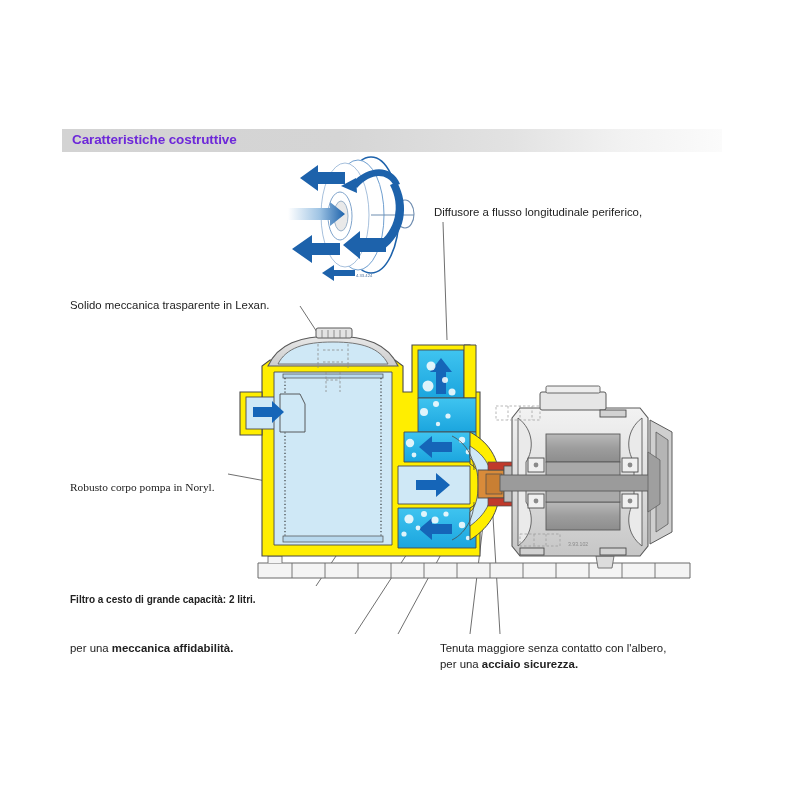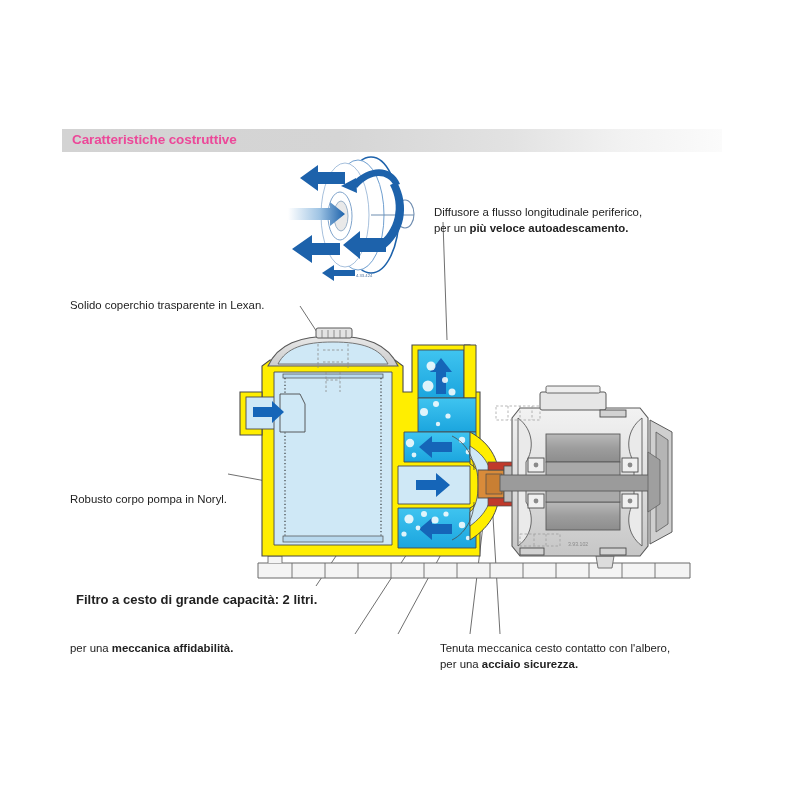--- a/index.html
+++ b/index.html
@@ -31,38 +31,38 @@
     height: 23px;
     background: linear-gradient(to right, #d3d3d3 0%, #d5d5d5 42%, #e2e2e2 68%, #f2f2f2 85%, #fbfbfb 100%);
   }
   .header-title {
     position: absolute;
     left: 72px;
     top: 132px;
     font-size: 13.5px;
     font-weight: bold;
     letter-spacing: -0.1px;
-    color: #ec4899;
+    color: #6d28d9;
     white-space: nowrap;
   }
 
   
   .callout {
     position: absolute;
     font-size: 11.4px;
     line-height: 15.5px;
     color: #222;
     white-space: nowrap;
   }
   .callout .b { font-weight: bold; }
-  .callout.allbold { font-weight: bold; font-size: 13px; margin-left: 6px; }
-
-  .c-diffusore { left: 434px; top: 205px; }
+  .callout.allbold { font-weight: bold; font-size: 10px; }
+
+  .c-diffusore { left: 434px; top: 205px; text-align: center; }
   .c-lexan     { left: 70px;  top: 298px; }
-  .c-noryl     { left: 70px;  top: 492px; }
+  .c-noryl     { left: 70px;  top: 480px; font-family: Liberation Serif, serif; }
   .c-filtro    { left: 70px;  top: 592px; }
   .c-imbuto    { left: 70px;  top: 641px; }
   .c-tenuta    { left: 440px; top: 641px; }
 
   
   #art {
     position: absolute;
     left: 0; top: 0;
     width: 800px; height: 800px;
   }
@@ -321,37 +321,36 @@
         <line x1="532" y1="406" x2="532" y2="420"></line>
         <rect x="520" y="534" width="40" height="12"></rect>
         <line x1="534" y1="534" x2="534" y2="546"></line>
         <line x1="546" y1="534" x2="546" y2="546"></line>
       </g>
     </g>
   </svg>
 
   <div class="callout c-diffusore">
     <div>Diffusore a flusso longitudinale periferico,</div>
-    <div><span>per un </span><span class="b">più veloce autoadescamento.</span></div>
   </div>
 
   <div class="callout c-lexan">
-    <div>Solido coperchio trasparente in Lexan.</div>
+    <div>Solido meccanica trasparente in Lexan.</div>
   </div>
 
   <div class="callout c-noryl">
     <div>Robusto corpo pompa in Noryl.</div>
   </div>
 
   <div class="callout allbold c-filtro">
     <div>Filtro a cesto di grande capacità: 2 litri.</div>
   </div>
 
   <div class="callout c-imbuto">
     <div><span>per una </span><span class="b">meccanica affidabilità.</span></div>
   </div>
 
   <div class="callout c-tenuta">
-    <div>Tenuta meccanica cesto contatto con l'albero,</div>
+    <div>Tenuta maggiore senza contatto con l'albero,</div>
     <div><span>per una </span><span class="b">acciaio sicurezza.</span></div>
   </div>
 
 </div>
 
 </body></html>

